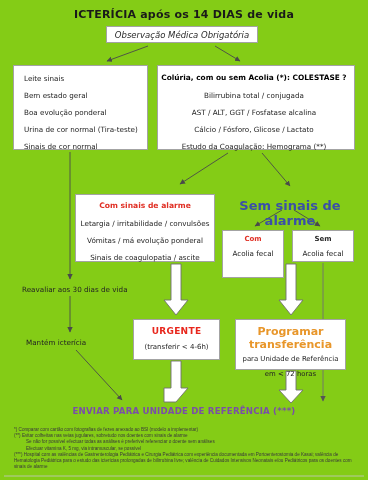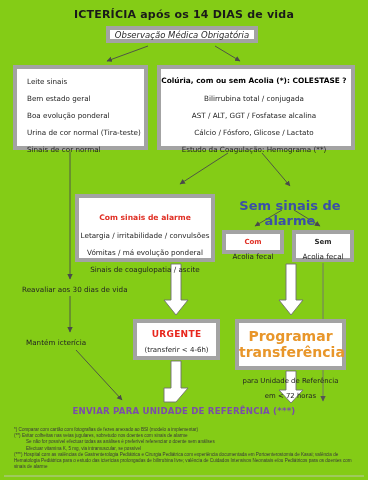--- a/index.html
+++ b/index.html
@@ -30,21 +30,21 @@
     left: 0; top: 8px; width: 368px;
     text-align: center;
     font-size: 11px;
     font-weight: bold;
     letter-spacing: .2px;
     color: #1a1a1a;
   }
 
   
   .box {
-    border: 4px solid #a3a3a3;
+    border: 1px solid #a3a3a3;
     background: #ffffff;
     box-sizing: border-box;
   }
 
   #obs-box {
     left: 106px; top: 26px; width: 152px; height: 17px;
     display: flex; align-items: center; justify-content: center;
     font-size: 8.5px;
     font-style: italic;
     color: #2a2a2a;
@@ -69,21 +69,21 @@
     text-align: center;
     font-weight: bold;
     font-size: 7.4px;
     margin-bottom: 9px;
   }
   #right-box .li { text-align: center; }
 
   
   #alarm-box {
     left: 75px; top: 194px; width: 140px; height: 68px;
-    padding: 15px 0 0 0;
+    padding: 6px 0 0 0;
   }
   #alarm-box .hd {
     text-align: center;
     color: #e03025;
     font-weight: bold;
     font-size: 7.6px;
     margin-bottom: 9px;
   }
   #alarm-box .li {
     font-size: 7.2px;
@@ -93,21 +93,21 @@
 
   #noalarm-title {
     left: 222px; top: 198px; width: 136px;
     text-align: center;
     color: #3a4fa8;
     font-weight: bold;
     font-size: 13px;
   }
 
   #com-box {
-    left: 222px; top: 230px; width: 62px; height: 24px;
+    left: 222px; top: 230px; width: 62px; height: 48px;
     padding-top: 4px;
   }
   #sem-box {
     left: 292px; top: 230px; width: 62px; height: 32px;
     padding-top: 4px;
   }
   .sub-hd {
     text-align: center;
     font-size: 7px;
     font-weight: bold;
@@ -156,22 +156,22 @@
 
   
   #prog-box {
     left: 235px; top: 319px; width: 111px; height: 51px;
     padding-top: 5px;
   }
   #prog-box .hd {
     text-align: center;
     color: #e8962a;
     font-weight: bold;
-    font-size: 14px;
-    margin-bottom: 17px;
+    font-size: 11px;
+    margin-bottom: 4px;
   }
   #prog-box .ln {
     text-align: center;
     font-size: 6.9px;
     color: #232323;
     margin-bottom: 7px;
   }
 
   
   #enviar {

